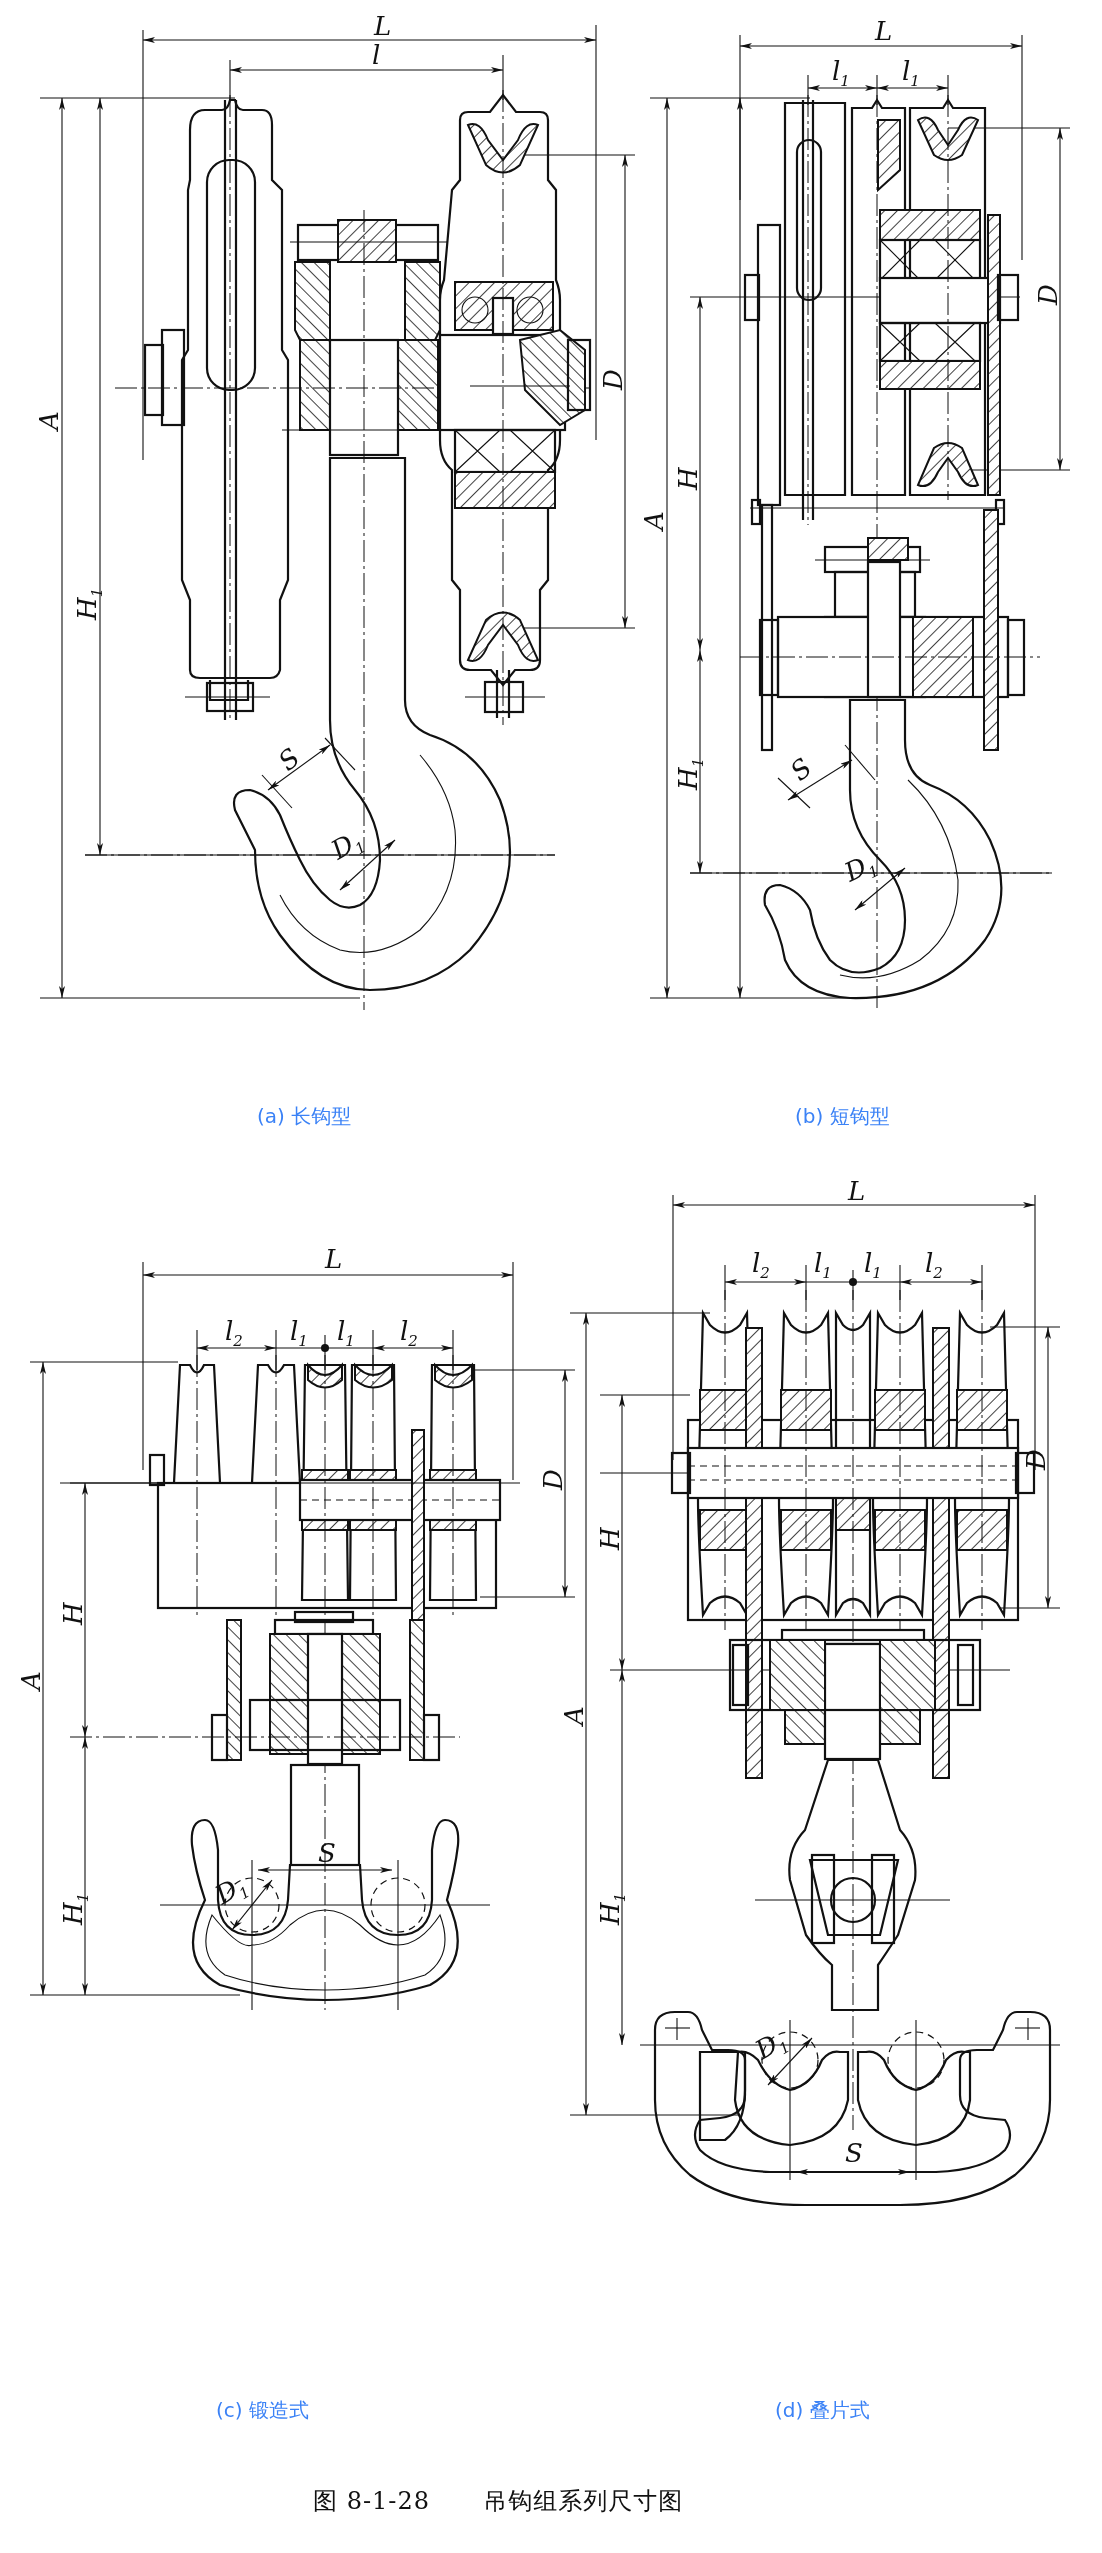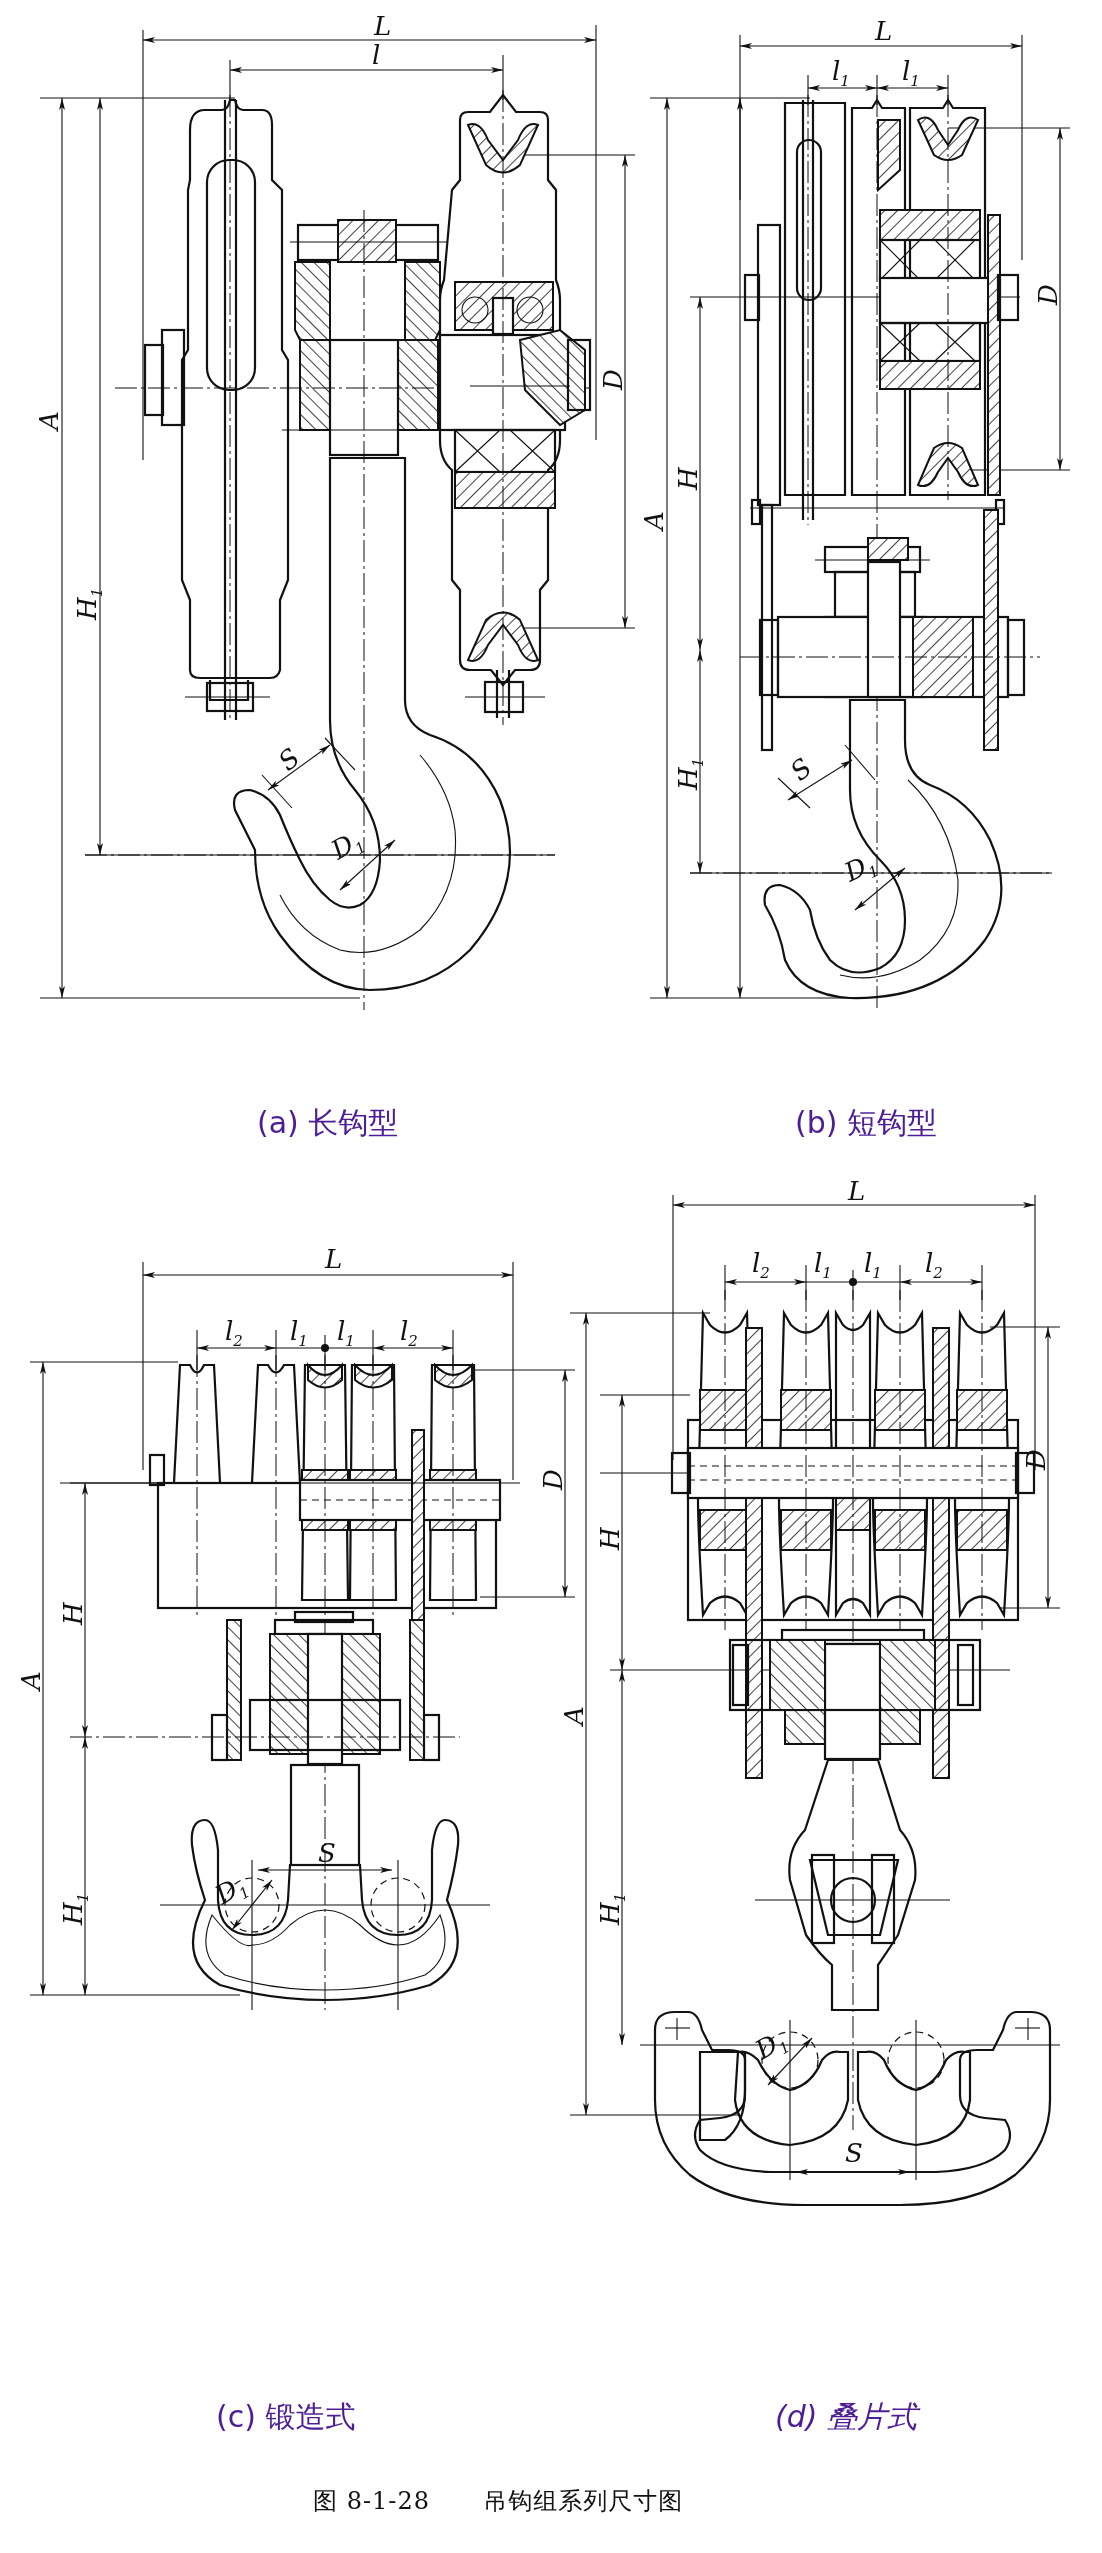--- a/index.html
+++ b/index.html
@@ -7,21 +7,21 @@
   svg#drawing{position:absolute;left:0;top:0;}
   .ln{stroke:#111;stroke-width:2.2;fill:none;}
   .th{stroke:#111;stroke-width:1.1;fill:none;}
   .cl{stroke:#111;stroke-width:1;fill:none;stroke-dasharray:22 4 3 4;}
   .hd{stroke:#111;stroke-width:1.2;fill:none;stroke-dasharray:7 5;}
   .fillw{fill:#fff;stroke:#111;stroke-width:2.2;}
   .hatch{fill:url(#hatch);stroke:#111;stroke-width:2;}
   .hatch2{fill:url(#hatch2);stroke:#111;stroke-width:2;}
   .dimtxt{font-family:"DejaVu Serif","Liberation Serif",serif;font-style:italic;font-size:26px;fill:#111;}
   .sub{font-size:15px;}
-  .lbl{position:absolute;font-family:"DejaVu Sans","Liberation Sans",sans-serif;font-size:30px;color:#4c1d95;white-space:nowrap;}
+  .lbl{position:absolute;font-family:"DejaVu Sans","Liberation Sans",sans-serif;font-size:20px;color:#3b82f6;white-space:nowrap;}
   .cap{position:absolute;font-family:"DejaVu Serif","Liberation Serif",serif;font-size:24px;color:#111;white-space:nowrap;letter-spacing:1px;}
 </style>
 </head>
 <body>
 
 <svg id="drawing" width="1102" height="2553" viewBox="0 0 1102 2553" xmlns="http://www.w3.org/2000/svg">
   <defs>
     <pattern id="hatch" patternUnits="userSpaceOnUse" width="9" height="9" patternTransform="rotate(45)">
       <rect width="9" height="9" fill="#fff"></rect>
       <line x1="0" y1="0" x2="0" y2="9" stroke="#111" stroke-width="1.6"></line>
@@ -457,19 +457,19 @@
       <line class="th" x1="677" y1="2018" x2="677" y2="2040"></line>
       <line class="th" x1="1015" y1="2028" x2="1040" y2="2028"></line>
       <line class="th" x1="1028" y1="2018" x2="1028" y2="2040"></line>
     </g>
   </g>
 </svg>
 
 <div class="lbl" style="left:257px;top:1103px;">(a) 长钩型</div>
 <div class="lbl" style="left:795px;top:1103px;">(b) 短钩型</div>
 <div class="lbl" style="left:216px;top:2397px;">(c) 锻造式</div>
-<div class="lbl" style="left:775px;top:2397px;font-style:italic;">(d) 叠片式</div>
+<div class="lbl" style="left:775px;top:2397px;">(d) 叠片式</div>
 
 <div class="cap" style="left:313px;top:2485px;">
   <span>图 8-1-28</span>
   <span style="display:inline-block;width:36px;"></span>
   <span>吊钩组系列尺寸图</span>
 </div>
 
 </body></html>

